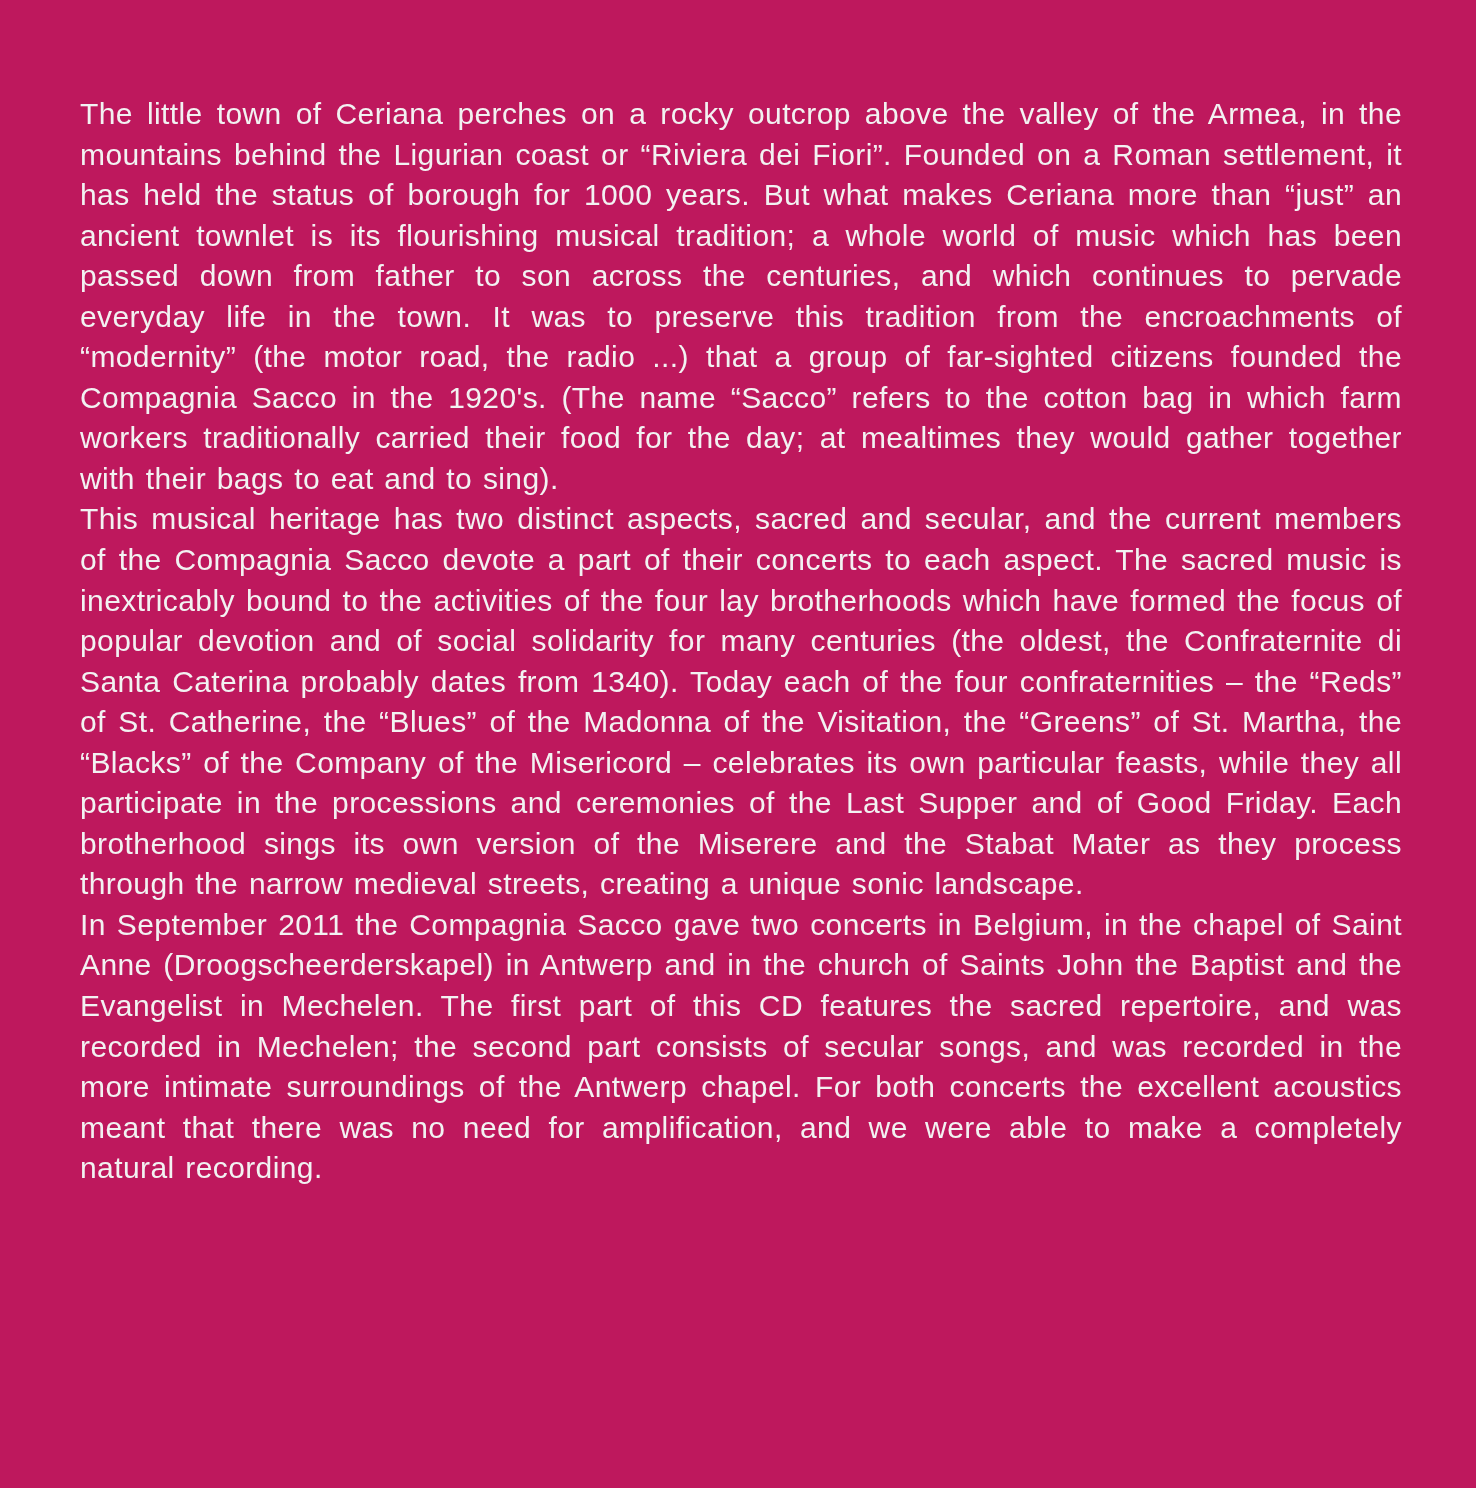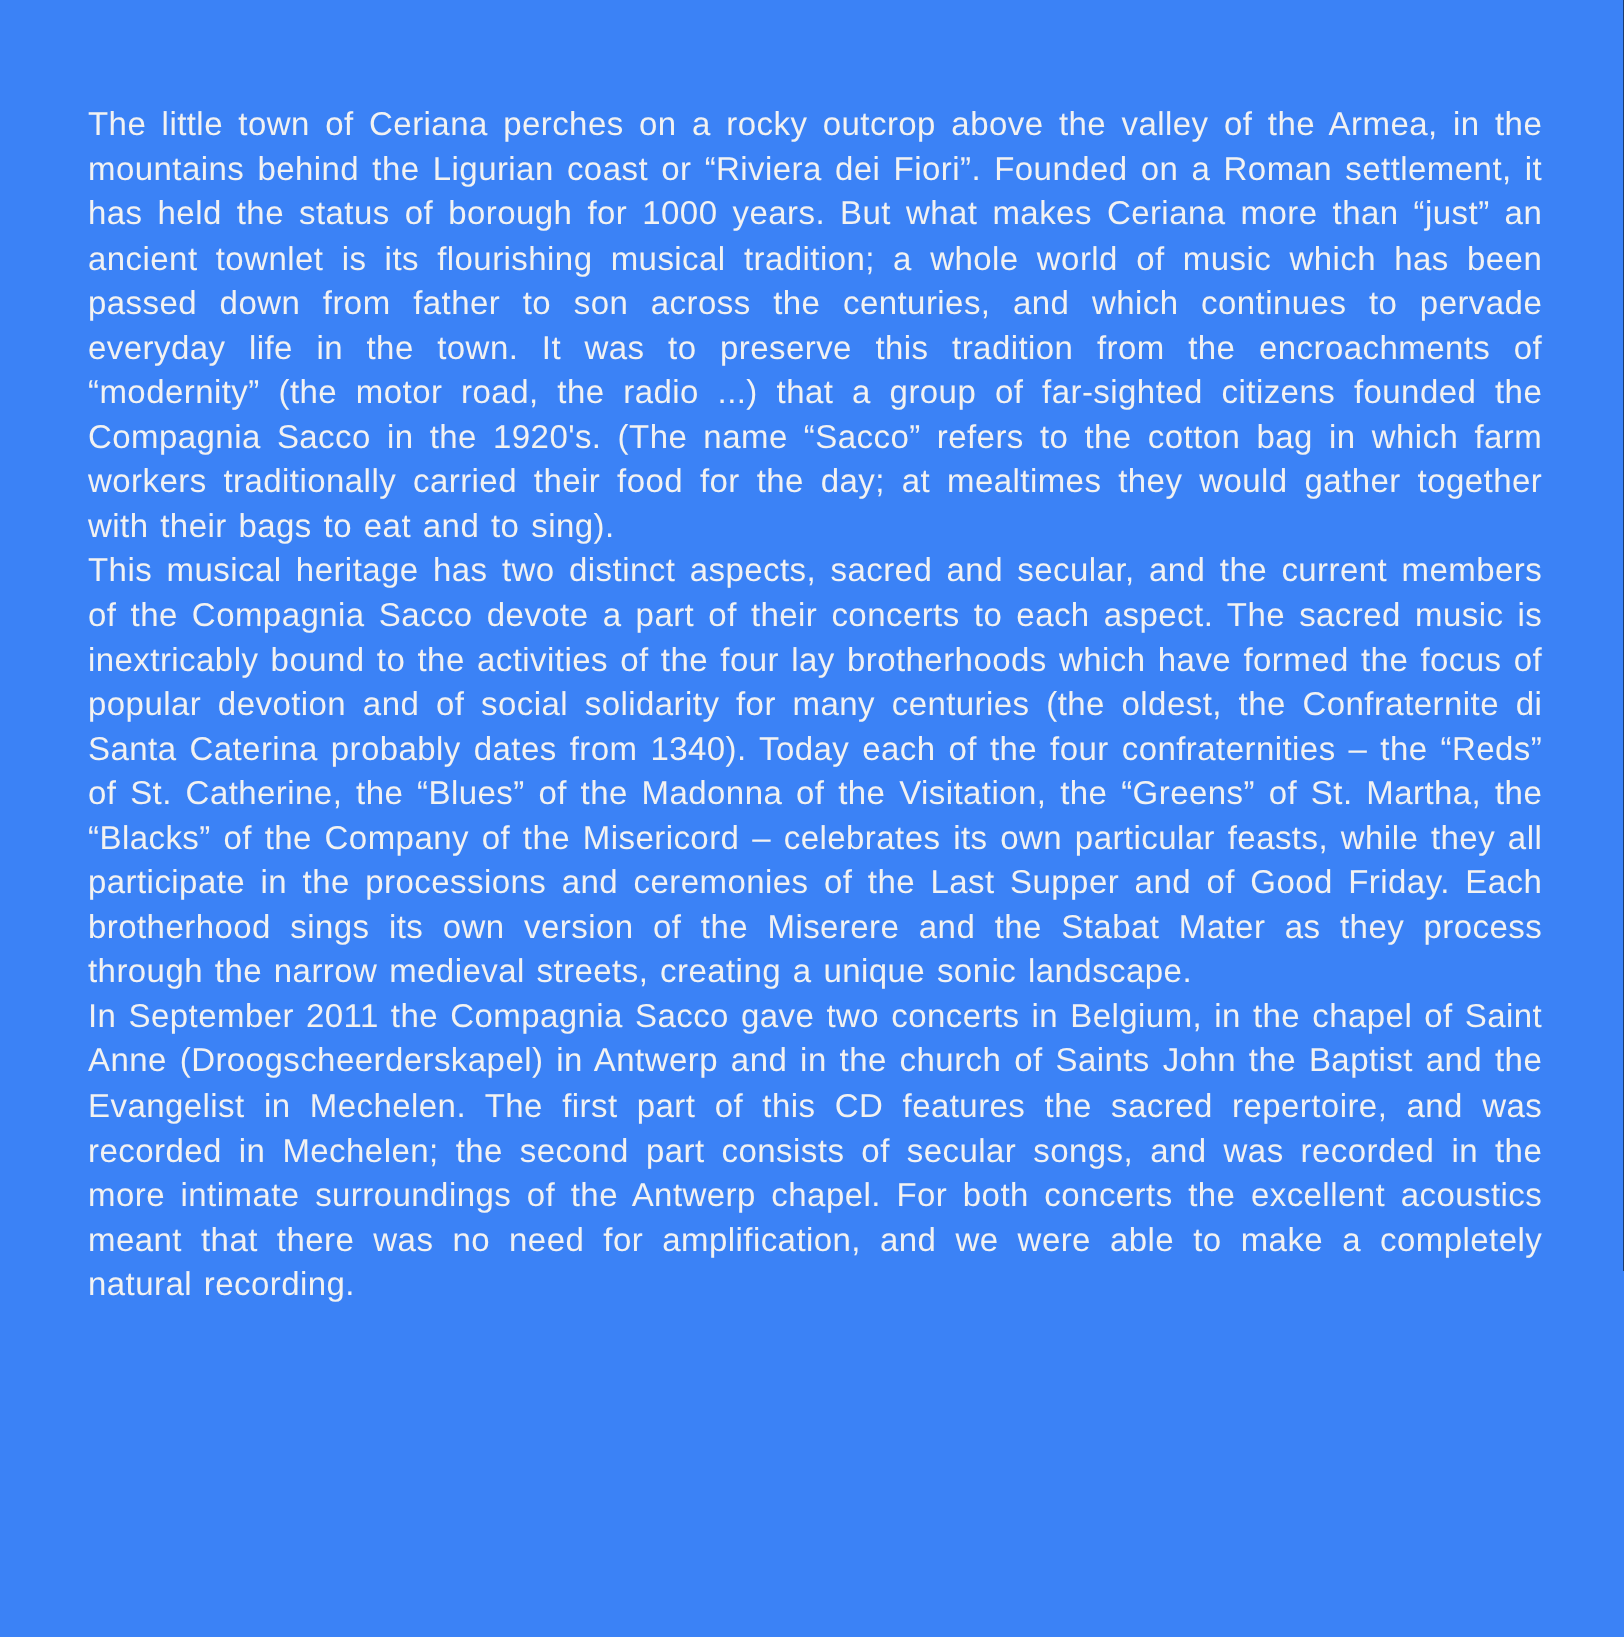--- a/index.html
+++ b/index.html
@@ -10,21 +10,21 @@
   body {
     width: 1476px;
     height: 1488px;
     position: relative;
     overflow: hidden;
     font-family: "Liberation Sans", "DejaVu Sans", sans-serif;
   }
   .page {
     position: absolute;
     inset: 0;
-    background: #3b82f6;
+    background: #be185d;
   }
   .text-block {
     position: absolute;
     left: 80px;
     top: 94px;
     width: 1322px;
     color: #f2f2f2;
     font-size: 30px;
     line-height: 40.55px;
     letter-spacing: 0.4px;

